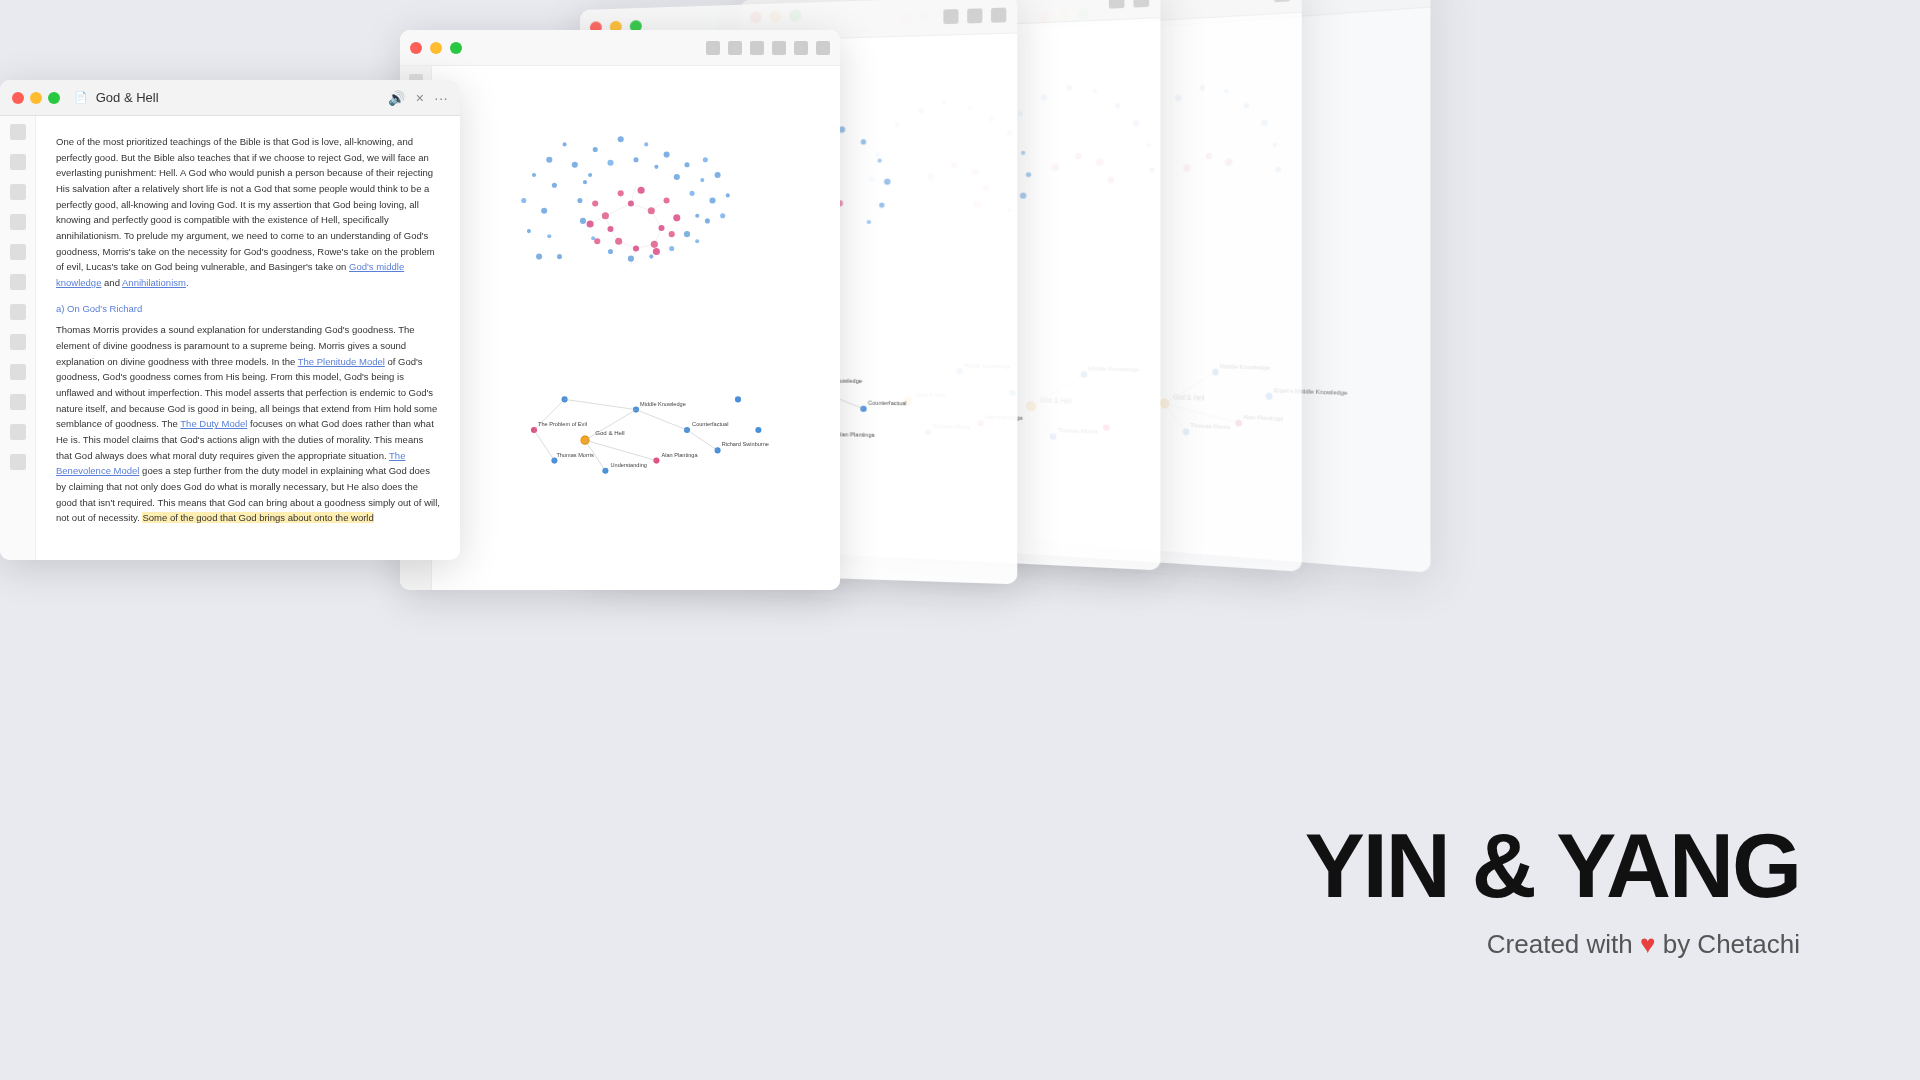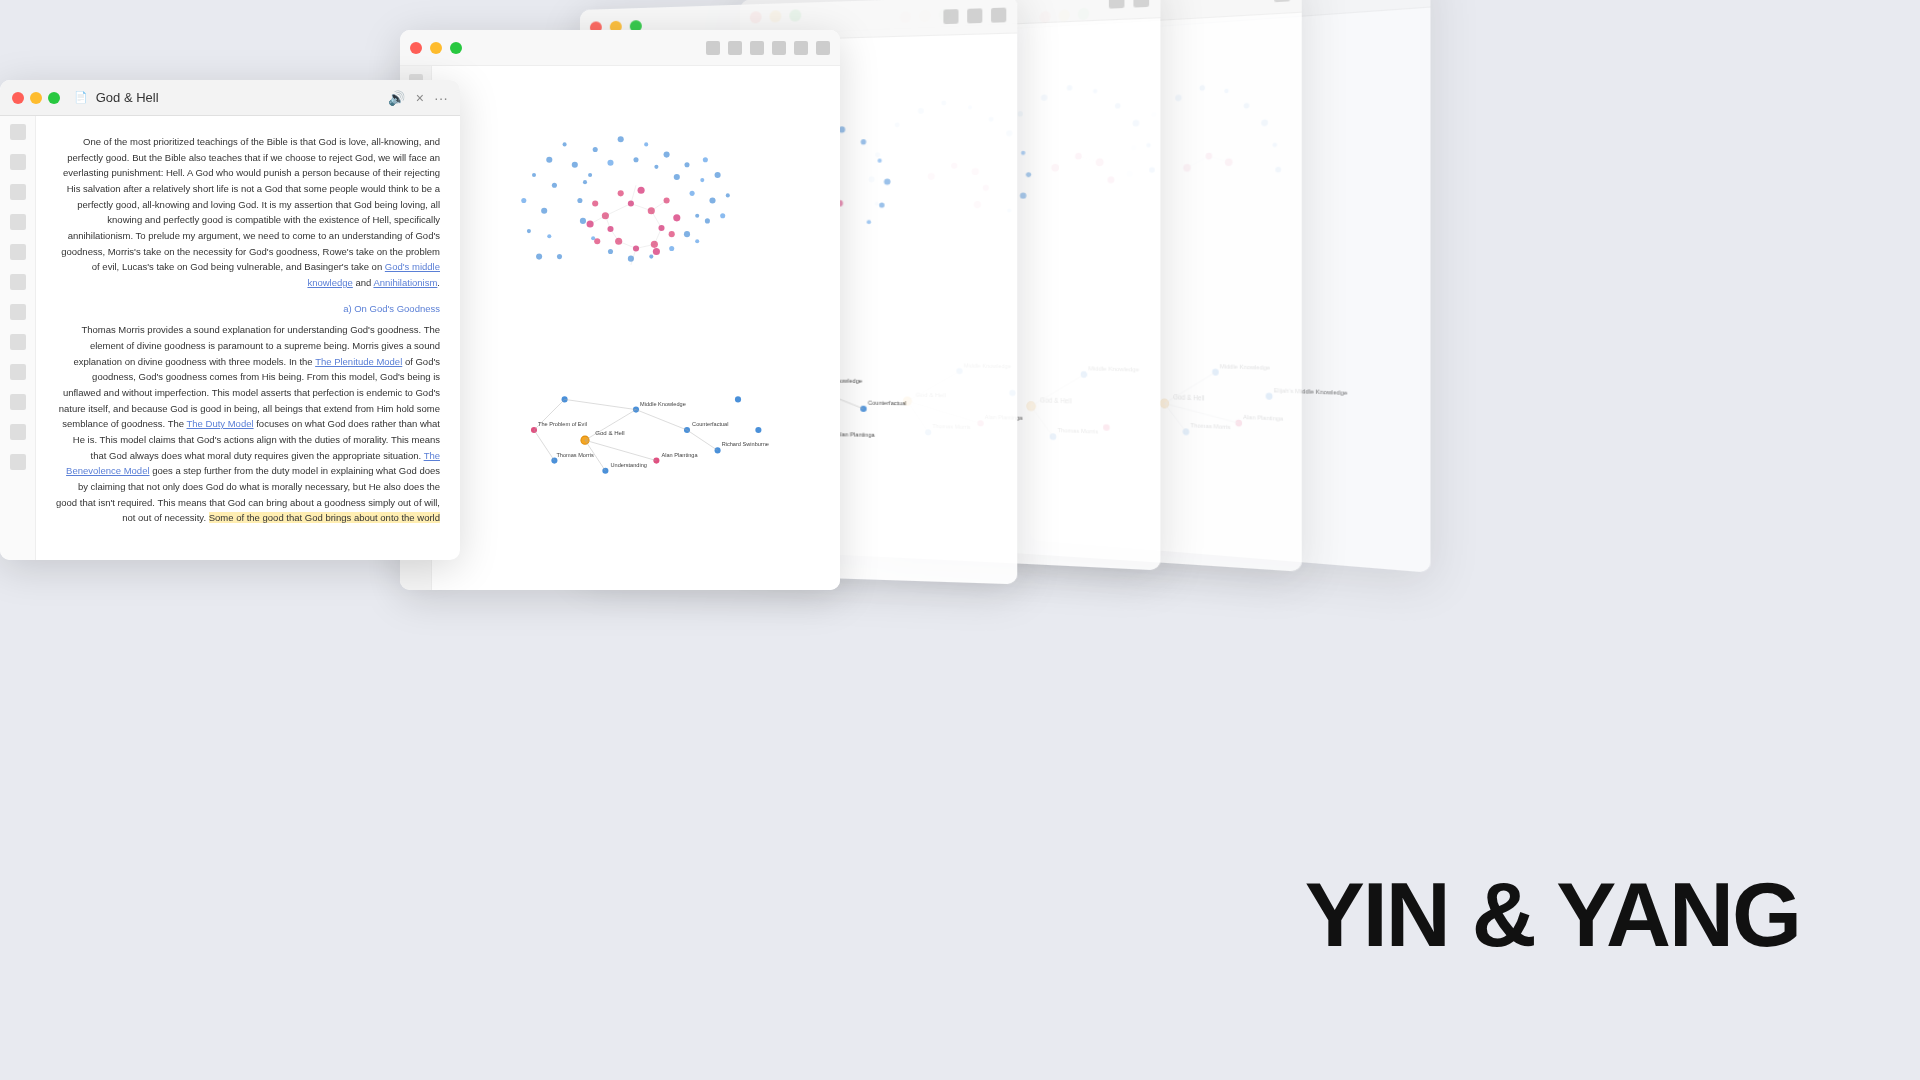--- a/index.html
+++ b/index.html
@@ -75,21 +75,20 @@
 
     .win-text-controls span {
       font-size: 14px;
       color: #888;
       cursor: pointer;
     }
 
     .win-text-body {
       display: flex;
       height: calc(100% - 36px);
-      text-align: right;
     }
 
     .win-text-sidebar {
       width: 36px;
       background: #fafafa;
       border-right: 1px solid #eee;
       display: flex;
       flex-direction: column;
       align-items: center;
       padding: 8px 0;
@@ -314,21 +313,21 @@
       <div class="sidebar-icon"></div>
       <div class="sidebar-icon"></div>
       <div class="sidebar-icon"></div>
       <div class="sidebar-icon"></div>
       <div class="sidebar-icon"></div>
       <div class="sidebar-icon"></div>
       <div class="sidebar-icon"></div>
     </div>
     <div class="win-text-content">
       <p>One of the most prioritized teachings of the Bible is that God is love, all-knowing, and perfectly good. But the Bible also teaches that if we choose to reject God, we will face an everlasting punishment: Hell. A God who would punish a person because of their rejecting His salvation after a relatively short life is not a God that some people would think to be a perfectly good, all-knowing and loving God. It is my assertion that God being loving, all knowing and perfectly good is compatible with the existence of Hell, specifically annihilationism. To prelude my argument, we need to come to an understanding of God's goodness, Morris's take on the necessity for God's goodness, Rowe's take on the problem of evil, Lucas's take on God being vulnerable, and Basinger's take on <span class="link">God's middle knowledge</span> and <span class="link">Annihilationism</span>.</p>
-      <p class="section-heading">a) On God's Goodness</p>
+      <p class="section-heading">a) On God's Richard</p>
       <p>Thomas Morris provides a sound explanation for understanding God's goodness. The element of divine goodness is paramount to a supreme being. Morris gives a sound explanation on divine goodness with three models. In the <span class="link">The Plenitude Model</span> of God's goodness, God's goodness comes from His being. From this model, God's being is unflawed and without imperfection. This model asserts that perfection is endemic to God's nature itself, and because God is good in being, all beings that extend from Him hold some semblance of goodness. The <span class="link">The Duty Model</span> focuses on what God does rather than what He is. This model claims that God's actions align with the duties of morality. This means that God always does what moral duty requires given the appropriate situation. <span class="link">The Benevolence Model</span> goes a step further from the duty model in explaining what God does by claiming that not only does God do what is morally necessary, but He also does the good that isn't required. This means that God can bring about a goodness simply out of will, not out of necessity. <span class="highlight">Some of the good that God brings about onto the world</span></p>
     </div>
   </div>
 </div>
 
 <div class="window win-graph-main">
   <div class="graph-toolbar">
     <div class="dot dot-red"></div>
     <div class="dot dot-yellow"></div>
     <div class="dot dot-green"></div>
@@ -689,13 +688,18 @@
           <text x="197" y="356" fill="#444" font-size="5.5">Alan Plantinga</text>
           <text x="224" y="331" fill="#444" font-size="5.5">Elijah's Middle Knowledge</text>
         </g>
       </svg>
     </div>
   </div>
 </div>
 
 <div class="bottom-right">
   <div class="yin-yang-title">YIN &amp; YANG</div>
+  <div class="created-with">
+    <span>Created with</span>
+    <span class="heart"> ♥ </span>
+    <span>by Chetachi</span>
+  </div>
 </div>
 
 </body></html>

